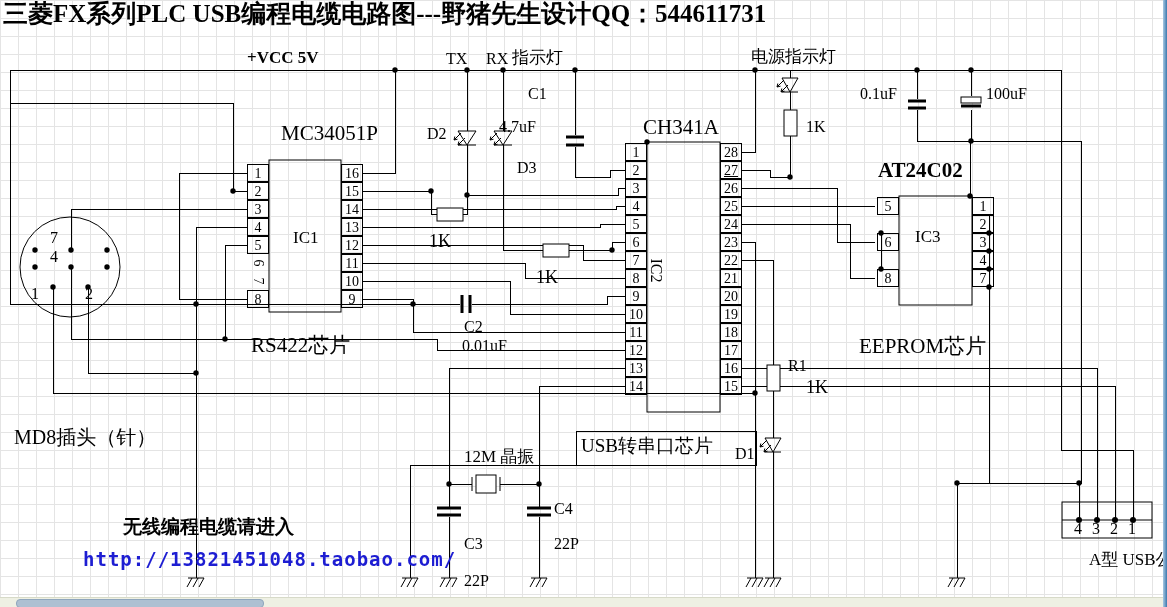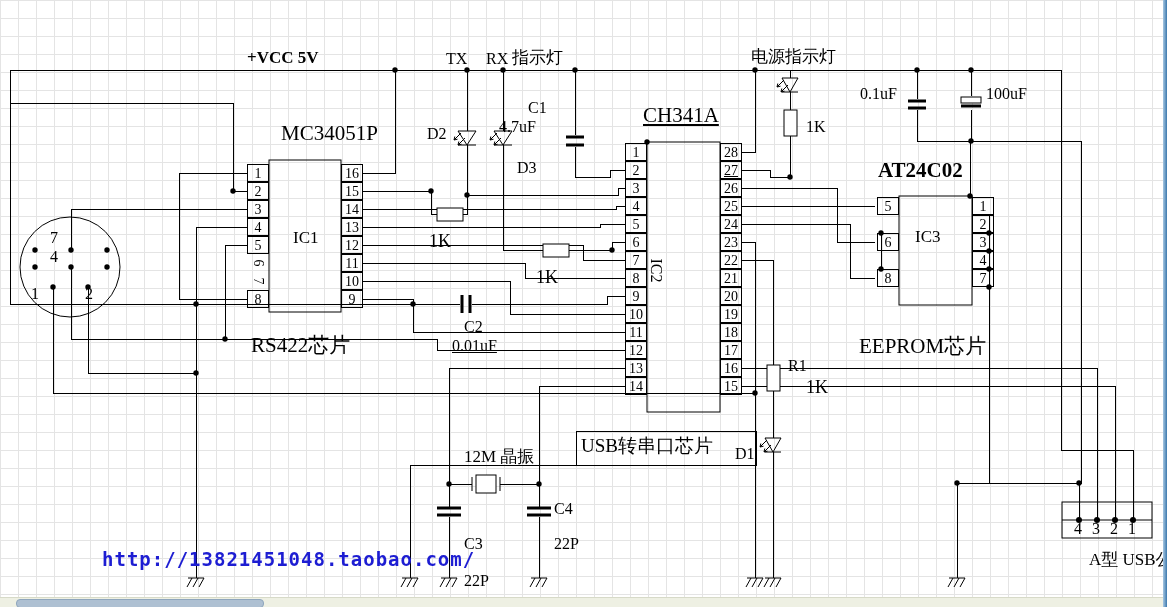--- a/index.html
+++ b/index.html
@@ -295,68 +295,71 @@
       <div class="pin-cell" style="top: 269px;">8</div>
     </div>
   <div id="ic3-right" class="pin-col" style="left:972px;width:22px;">
       <div class="pin-cell" style="top: 197px;">1</div>
       <div class="pin-cell" style="top: 215px;">2</div>
       <div class="pin-cell" style="top: 233px;">3</div>
       <div class="pin-cell" style="top: 251px;">4</div>
       <div class="pin-cell" style="top: 269px;">7</div>
     </div>
 
+  <div class="lbl t25" style="left:3px;top:1px;">三菱FX系列PLC USB编程电缆电路图---野猪先生设计QQ：544611731</div>
 
   <div class="lbl t17 bold" style="left:247px;top:49px;">+VCC 5V</div>
   <div class="lbl t16" style="left:446px;top:51px;">TX</div>
   <div class="lbl t16" style="left:486px;top:51px;">RX</div>
   <div class="lbl t17" style="left:512px;top:49px;">指示灯</div>
   <div class="lbl t17" style="left:751px;top:48px;">电源指示灯</div>
 
   <div class="lbl t21" style="left:281px;top:122px;">MC34051P</div>
   <div class="lbl t17" style="left:293px;top:229px;">IC1</div>
   <div class="lbl t21" style="left:251px;top:334px;">RS422芯片</div>
 
-  <div class="lbl t21" style="left:643px;top:104px;text-decoration:underline;">CH341A</div>
+  <div class="lbl t21" style="left:643px;top:116px;">CH341A</div>
   <div class="lbl t16 rot90" style="left:644px;top:262px;">IC2</div>
   <div class="lbl t19" style="left:581px;top:436px;">USB转串口芯片</div>
 
   <div class="lbl t21" style="left:878px;top:159px;font-weight:bold;">AT24C02</div>
   <div class="lbl t17" style="left:915px;top:228px;">IC3</div>
   <div class="lbl t21" style="left:859px;top:335px;">EEPROM芯片</div>
 
+  <div class="lbl t20 t19" style="left:14px;top:427px;font-size:20px;">MD8插头（针）</div>
   <div class="lbl t16" style="left:50px;top:230px;">7</div>
   <div class="lbl t16" style="left:50px;top:249px;">4</div>
   <div class="lbl t16" style="left:31px;top:286px;">1</div>
   <div class="lbl t16" style="left:85px;top:286px;">2</div>
 
   <div class="lbl t16" style="left:427px;top:126px;text-align:right;">D2</div>
   <div class="lbl t16" style="left:517px;top:160px;">D3</div>
   <div class="lbl t16" style="left:735px;top:446px;">D1</div>
 
-  <div class="lbl t16" style="left:528px;top:100px;">C1</div>
+  <div class="lbl t16" style="left:528px;top:86px;">C1</div>
   <div class="lbl t16" style="left:499px;top:119px;">4.7uF</div>
   <div class="lbl t18" style="left:429px;top:232px;">1K</div>
   <div class="lbl t18" style="left:536px;top:268px;">1K</div>
   <div class="lbl t16" style="left:464px;top:319px;">C2</div>
-  <div class="lbl t16" style="left:452px;top:338px;text-decoration:underline;">0.01uF</div>
+  <div class="lbl t16" style="left:462px;top:338px;">0.01uF</div>
 
   <div class="lbl t16" style="left:806px;top:119px;">1K</div>
   <div class="lbl t16" style="left:788px;top:358px;">R1</div>
   <div class="lbl t18" style="left:806px;top:378px;">1K</div>
   <div class="lbl t16" style="left:860px;top:86px;">0.1uF</div>
   <div class="lbl t16" style="left:986px;top:86px;">100uF</div>
 
   <div class="lbl t17" style="left:464px;top:448px;">12M 晶振</div>
   <div class="lbl t16" style="left:464px;top:536px;">C3</div>
   <div class="lbl t16" style="left:464px;top:573px;">22P</div>
   <div class="lbl t16" style="left:554px;top:501px;">C4</div>
   <div class="lbl t16" style="left:554px;top:536px;">22P</div>
 
-  <div class="lbl url" style="left:102px;top:550px;">http://13821451048.taobao.com/</div>
+  <div class="lbl t19 bold" style="left:123px;top:517px;">无线编程电缆请进入</div>
+  <div class="lbl url" style="left:83px;top:550px;">http://13821451048.taobao.com/</div>
 
   <div class="lbl t17" style="left:1089px;top:551px;">A型 USB公口</div>
   <div class="lbl t16" style="left:1074px;top:521px;">4</div>
   <div class="lbl t16" style="left:1092px;top:521px;">3</div>
   <div class="lbl t16" style="left:1110px;top:521px;">2</div>
   <div class="lbl t16" style="left:1128px;top:521px;">1</div>
 
   <div id="win-edge"></div>
   <div id="hscroll">
     <div id="hscroll-thumb"></div>

